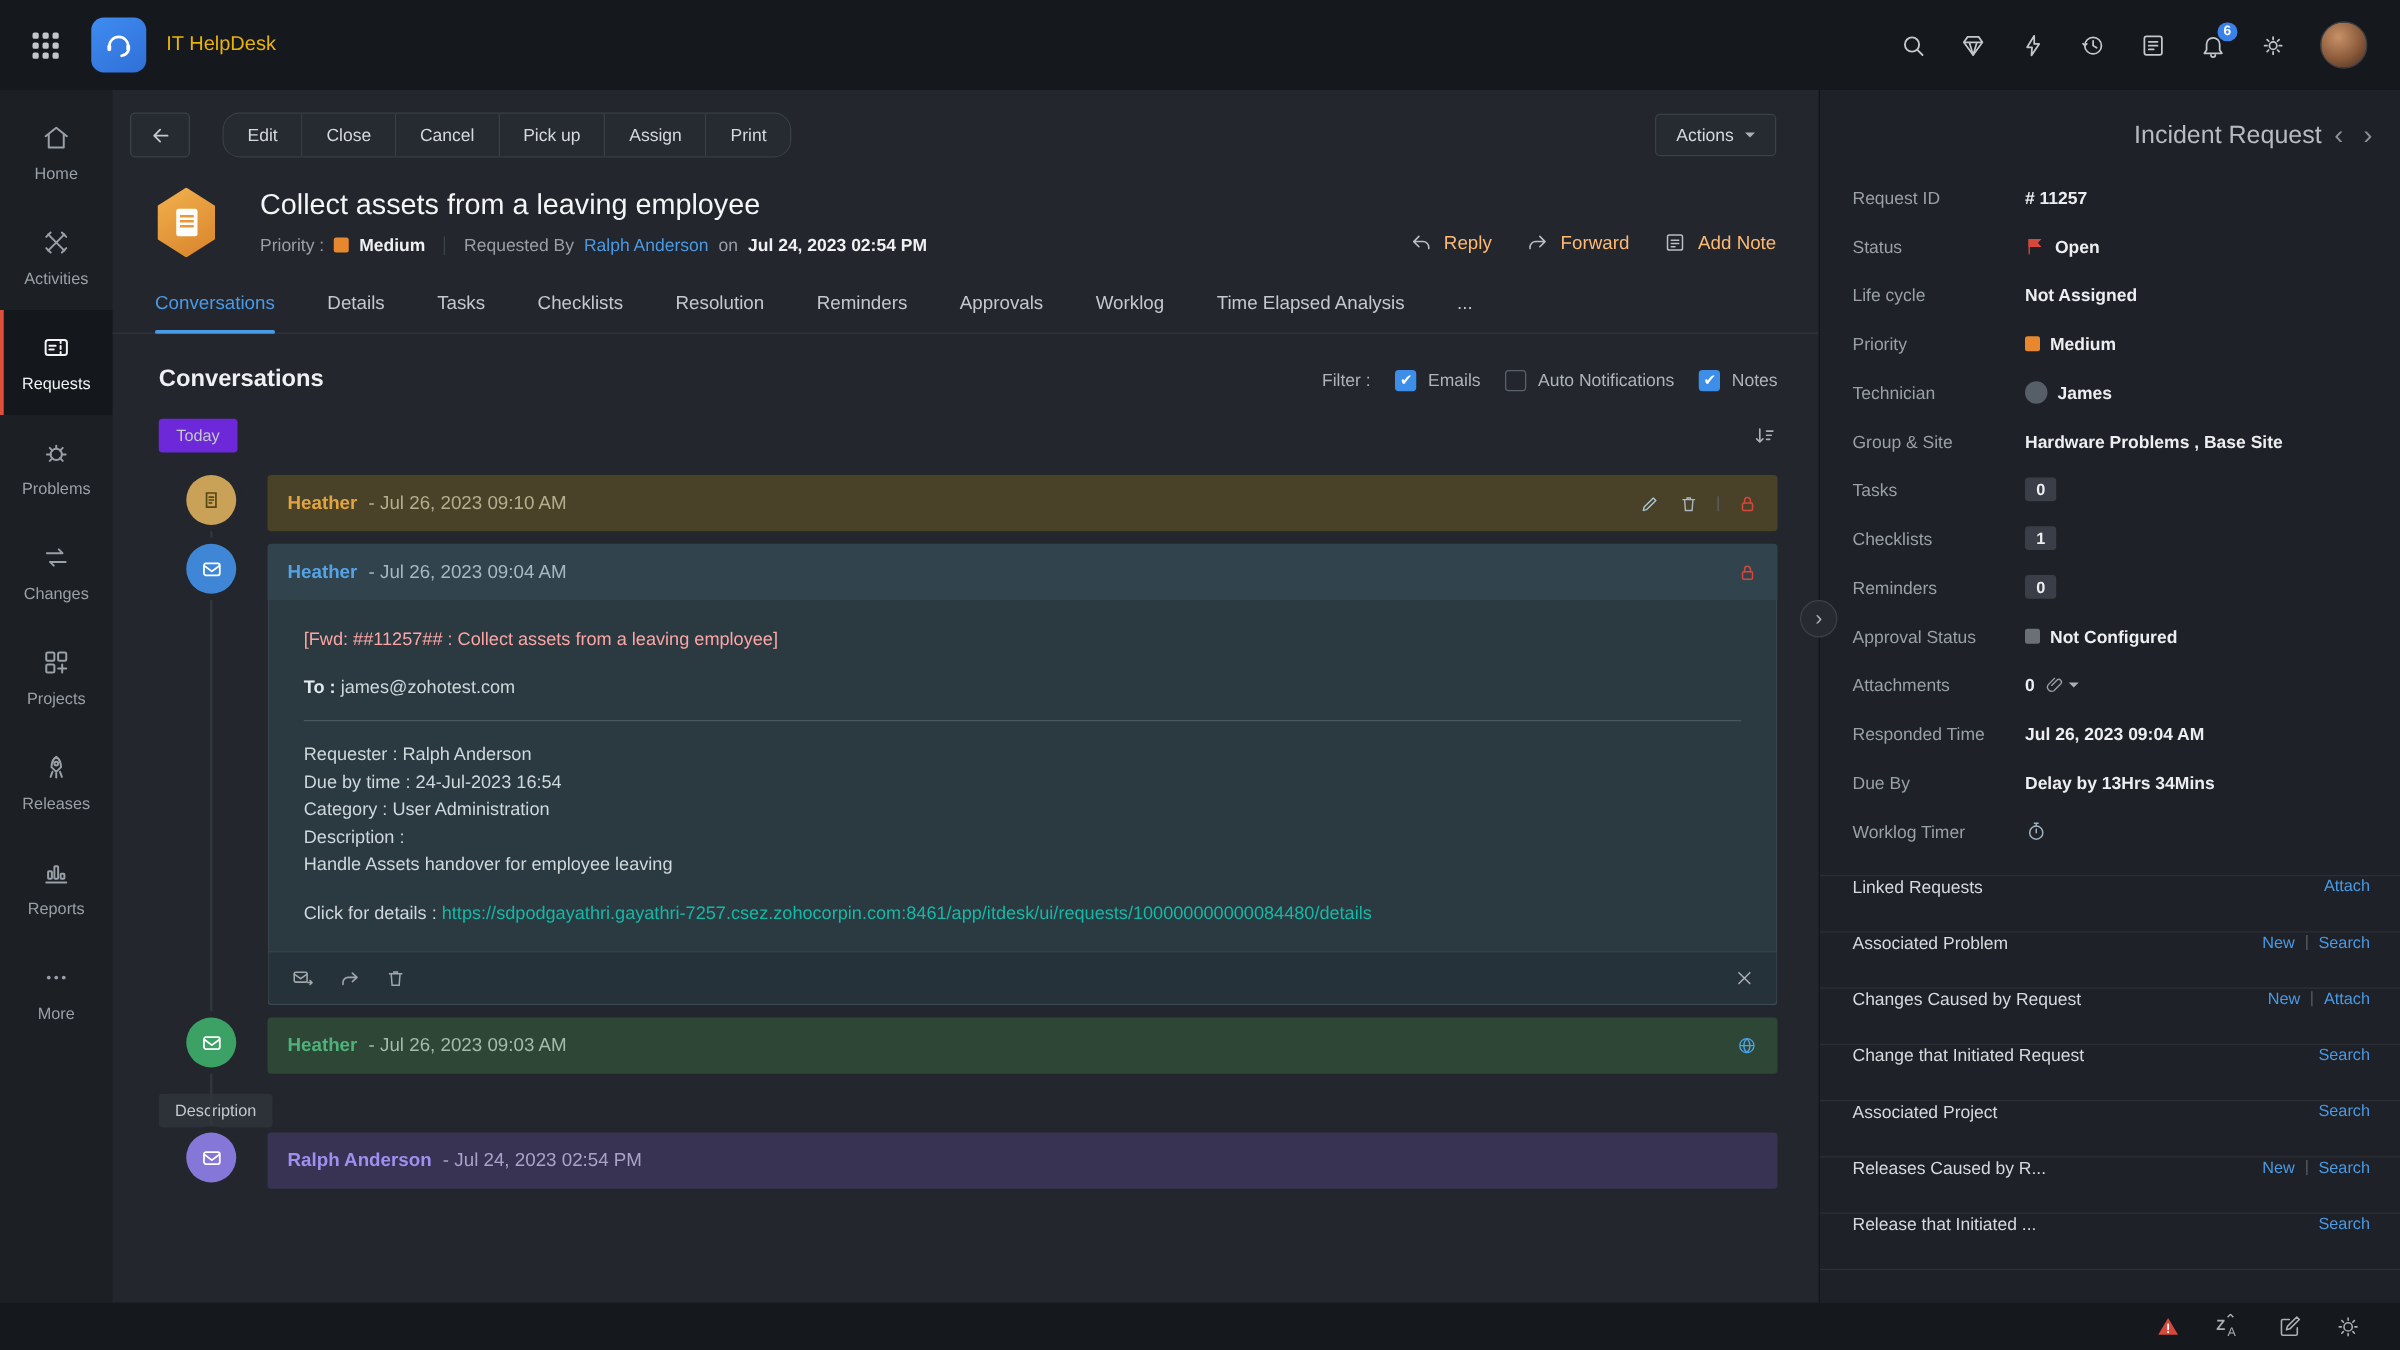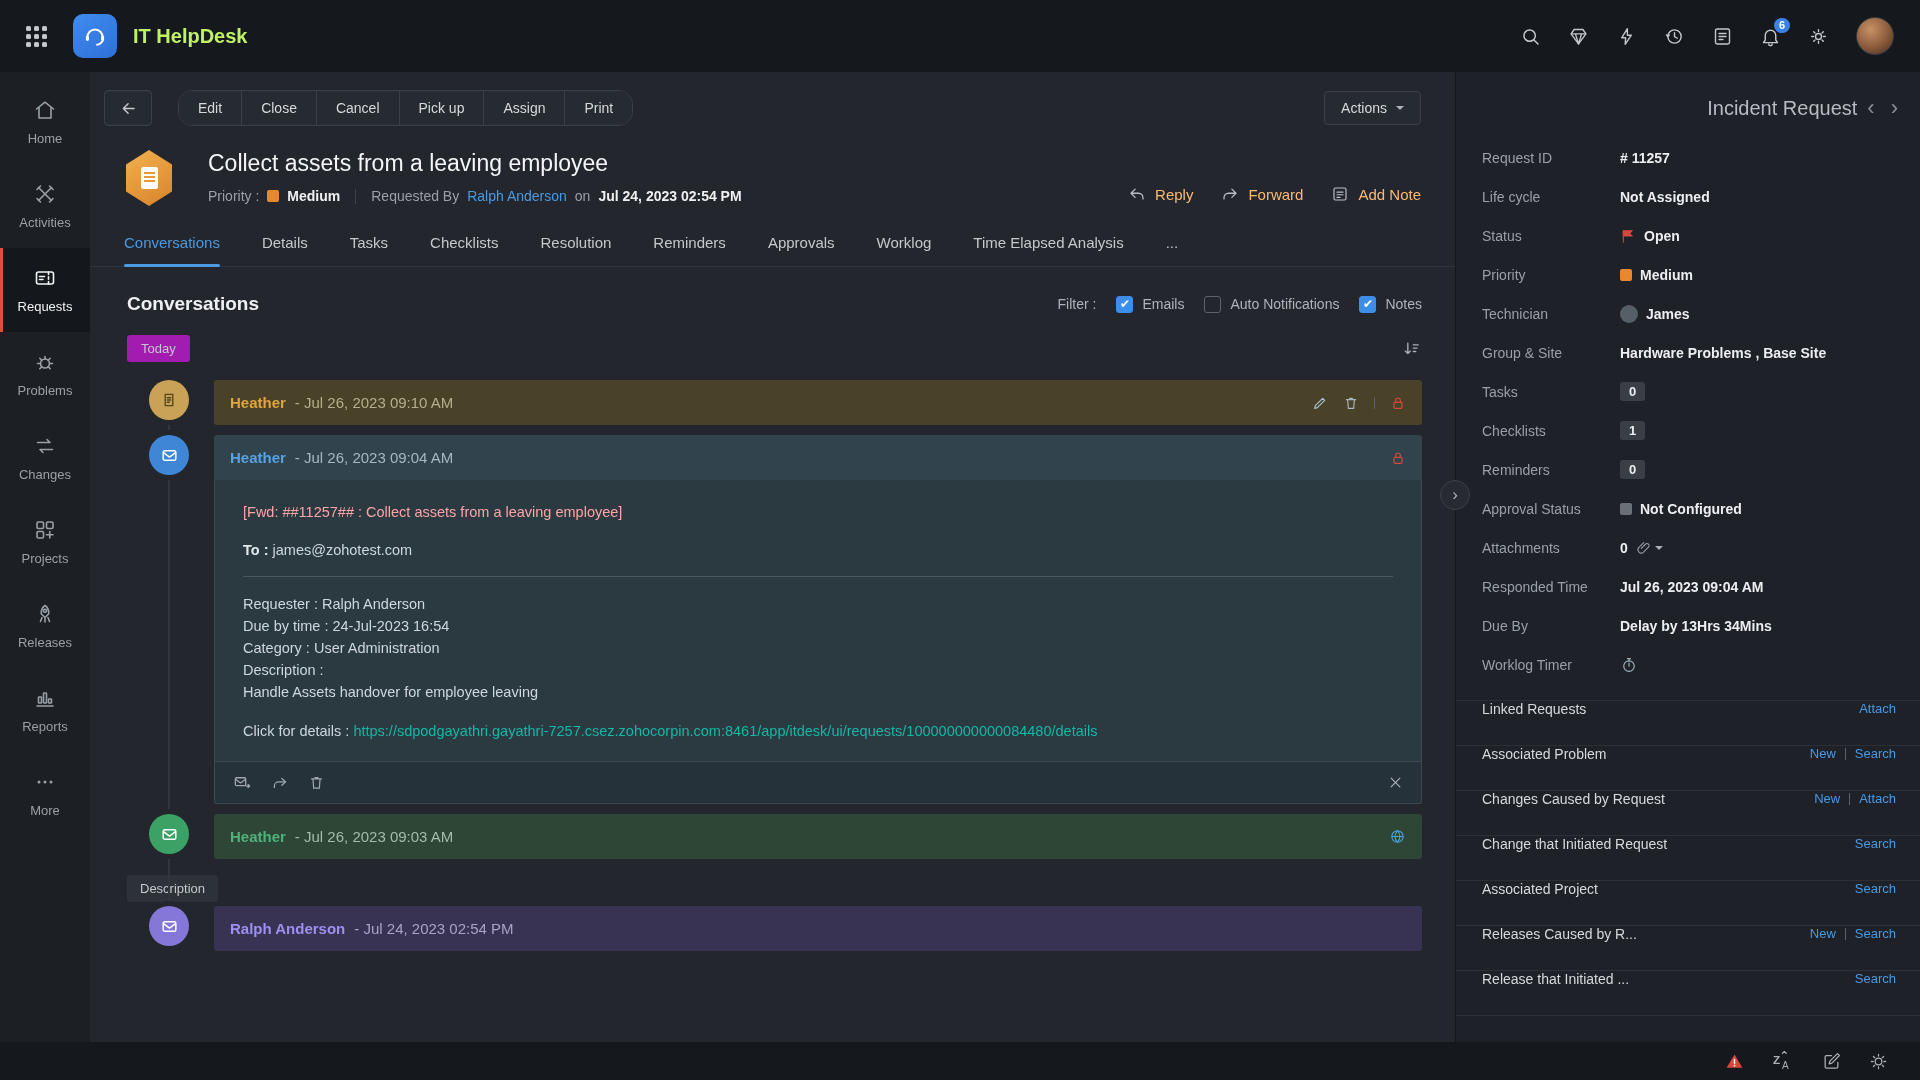--- a/index.html
+++ b/index.html
@@ -6,21 +6,21 @@
   html,body{width:1920px;height:1080px;overflow:hidden}
   body{font-family:"Liberation Sans",sans-serif;background:#1a1d21;color:#e8eaed;display:flex;flex-direction:column}
   svg{display:block}
   a{text-decoration:none}
 
   
   .topbar{height:72px;background:#15181d;display:flex;align-items:center;padding:0 26px;flex:none}
   .grid-dots{display:grid;grid-template-columns:repeat(3,5px);grid-gap:3px;cursor:pointer;margin-right:26px}
   .grid-dots i{width:5px;height:5px;border-radius:1.5px;background:#c2c7cc}
   .app-logo{width:44px;height:44px;border-radius:10px;background:linear-gradient(145deg,#3f8cf0,#2f6fd8);display:flex;align-items:center;justify-content:center;margin-right:16px}
-  .app-title{font-size:20px;font-weight:700;color:#bef264}
+  .app-title{font-size:16px;font-weight:400;color:#eab308}
   .topbar-spacer{flex:1}
   .top-icons{display:flex;align-items:center;gap:27px;color:#c3c8cd}
   .tbi{cursor:pointer;position:relative}
   .badge{position:absolute;top:-8px;right:-9px;background:#3b82e8;color:#fff;font-size:11px;font-weight:700;border-radius:9px;padding:1px 5px;line-height:13px}
   .user-avatar{width:38px;height:38px;border-radius:50%;background:radial-gradient(circle at 38% 32%,#c89268,#8a5a3a 55%,#4a2f22 95%);border:1px solid #3a3f46;cursor:pointer}
 
   
   .bodywrap{flex:1;display:flex;position:relative;min-height:0;background:#23262c}
 
   
@@ -67,21 +67,21 @@
   .conv-title{font-size:19px;font-weight:700;color:#eef0f3}
   .filters{margin-left:auto;display:flex;align-items:center;gap:20px;font-size:14px;color:#aeb4ba}
   .filter-item{display:flex;align-items:center;gap:9px;cursor:pointer}
   .chk{width:17px;height:17px;border-radius:3px;border:1.5px solid #5a626b;display:inline-flex;align-items:center;justify-content:center;font-size:12px;color:transparent;flex:none}
   .chk.checked{background:#3d8ee8;border-color:#3d8ee8;color:#fff}
   .chk.checked::after{content:"\2714"}
 
   
   .stream{flex:1;padding:20px 33px 0 37px;position:relative;overflow:hidden}
   .today-row{display:flex;align-items:center}
-  .today-chip{background:#a21caf;color:#c4c9ce;font-size:13px;padding:6px 14px;border-radius:3px}
+  .today-chip{background:#6d28d9;color:#c4c9ce;font-size:13px;padding:6px 14px;border-radius:3px}
   .sort-btn{margin-left:auto;color:#aab0b6;cursor:pointer}
   .items{position:relative;margin-top:18px}
   .tl-line{position:absolute;left:41px;top:22px;bottom:22px;width:2px;background:#31363c}
   .conv-item{display:flex;align-items:flex-start;margin-bottom:10px;position:relative}
   .avatar{width:40px;height:40px;border-radius:50%;flex:none;margin-left:22px;display:flex;align-items:center;justify-content:center;box-shadow:0 0 0 5px #23262c;z-index:1}
   .av-note{background:#c9a258}.av-blue{background:#3f87d6}.av-green{background:#3ba164}.av-purple{background:#8577d8}
   .item-main{flex:1;margin-left:25px;min-width:0}
   .item-head{height:45px;border-radius:3px;display:flex;align-items:center;padding:0 16px;font-size:15px}
   .i-name{font-weight:700}
   .i-date{margin-left:9px}
@@ -535,34 +535,34 @@
     </div>
 
     <div class="fields">
       <div class="field">
         <span class="f-label">Request ID</span>
         <span class="f-value">
             <span># 11257</span>
           </span>
       </div>
       <div class="field">
-        <span class="f-label">Life cycle</span>
-        <span class="f-value">
-            <span>Not Assigned</span>
-          </span>
-      </div>
-      <div class="field">
         <span class="f-label">Status</span>
         <span class="f-value">
           <svg width="16" height="16" viewBox="0 0 24 24" fill="#d6483c" stroke="#d6483c" stroke-width="1.6" stroke-linecap="round">
               <path d="M5 21 V4" fill="none"></path>
               <path d="M5 4 h13 l-3.5 4 L18 12 H5 Z"></path>
             </svg>
           <span>Open</span>
         </span>
+      </div>
+      <div class="field">
+        <span class="f-label">Life cycle</span>
+        <span class="f-value">
+            <span>Not Assigned</span>
+          </span>
       </div>
       <div class="field">
         <span class="f-label">Priority</span>
         <span class="f-value">
             <span class="sq"></span>
             <span>Medium</span>
           </span>
       </div>
       <div class="field">
         <span class="f-label">Technician</span>

